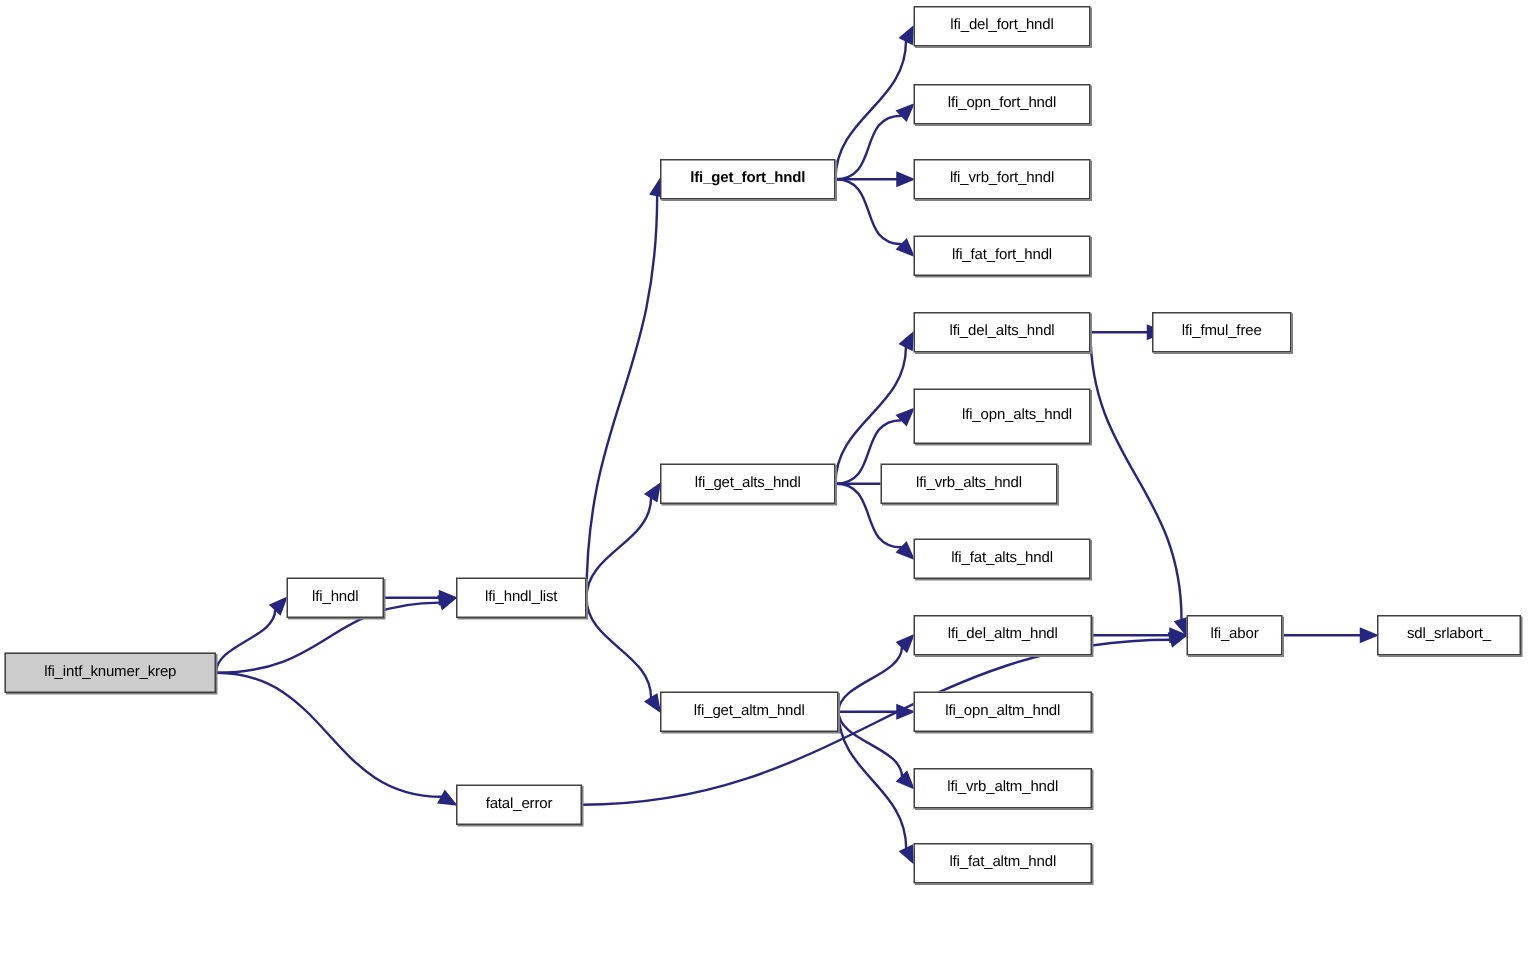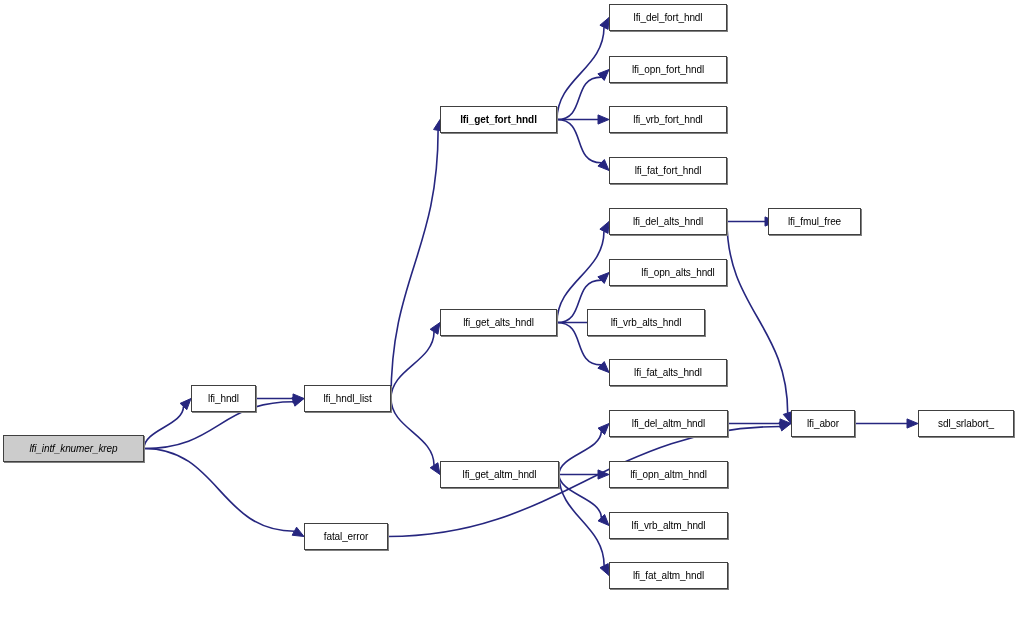--- a/index.html
+++ b/index.html
@@ -43,21 +43,20 @@
     color: #000000;
     font-size: 10px;
     line-height: 1;
     letter-spacing: -0.1px;
     white-space: nowrap;
     box-shadow: 1px 1px 0 0 #808080;
   }
   .node.highlight {
     background: #cccccc;
     border: 1px solid #404040;
-    font-style: italic;
   }
   .node-label {
     display: block;
     transform: translateY(-0.5px);
   }
 </style>
 </head>
 <body>
 
 <div id="graph-root">
@@ -138,21 +137,21 @@
       </div>
       <div class="node" style="left: 609px; top: 157px; width: 118px; height: 27px;">
         <span class="node-label">lfi_fat_fort_hndl</span>
       </div>
       <div class="node" style="left: 440px; top: 309px; width: 117px; height: 27px;">
         <span class="node-label">lfi_get_alts_hndl</span>
       </div>
       <div class="node" style="left: 609px; top: 208px; width: 118px; height: 27px;">
         <span class="node-label">lfi_del_alts_hndl</span>
       </div>
-      <div class="node" style="left: 609px; top: 259px; width: 118px; height: 27px; padding-left: 20px;">
+      <div class="node" style="left: 609px; top: 259px; width: 118px; height: 37px; padding-left: 20px;">
         <span class="node-label">lfi_opn_alts_hndl</span>
       </div>
       <div class="node" style="left: 587px; top: 309px; width: 118px; height: 27px;">
         <span class="node-label">lfi_vrb_alts_hndl</span>
       </div>
       <div class="node" style="left: 609px; top: 359px; width: 118px; height: 27px;">
         <span class="node-label">lfi_fat_alts_hndl</span>
       </div>
       <div class="node" style="left: 440px; top: 461px; width: 119px; height: 27px;">
         <span class="node-label">lfi_get_altm_hndl</span>

